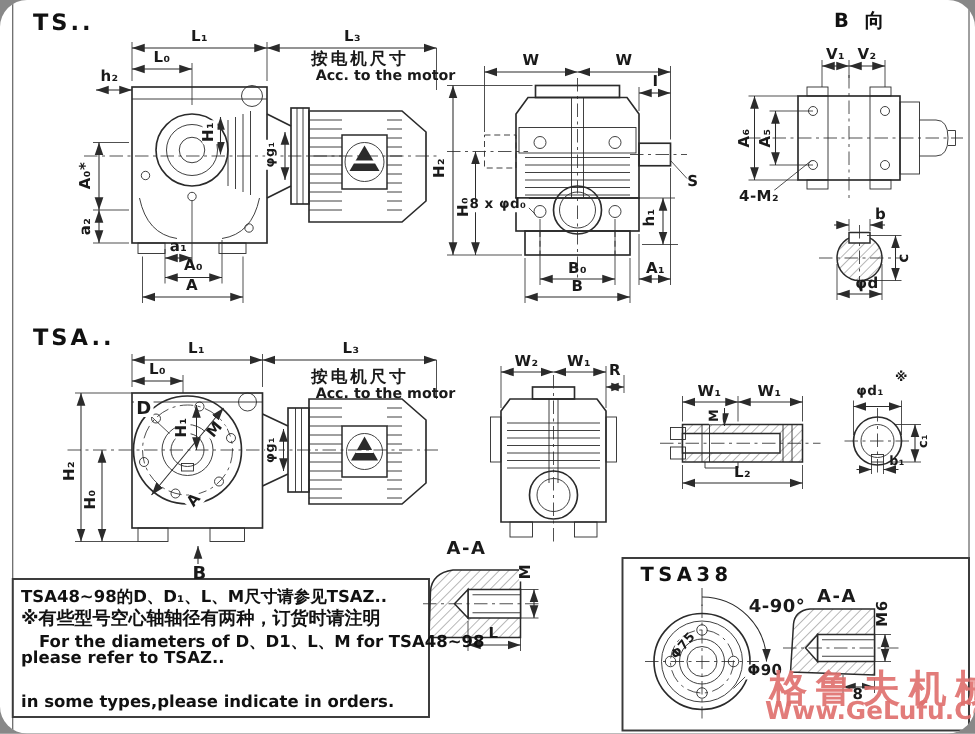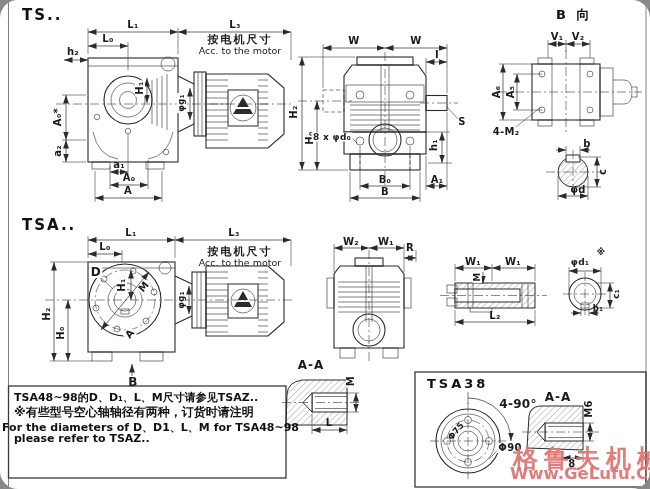--- a/index.html
+++ b/index.html
@@ -21,21 +21,21 @@
   
   .lbl{position:absolute;font:700 10px "DejaVu Sans",sans-serif;color:#1a1a1a;
        transform:translate(-50%,-50%);white-space:nowrap;letter-spacing:.3px;line-height:1;}
   .rot{transform:translate(-50%,-50%) rotate(-90deg);}
   .diag{transform:translate(-50%,-50%) rotate(-50deg);}
   .bg{background:#fff;padding:0 1.5px;}
   .sm{font-size:8.5px;}
   .ttl{position:absolute;font:700 15px "DejaVu Sans",sans-serif;color:#111;
        letter-spacing:2px;white-space:nowrap;line-height:1;}
   .cn{font-size:11px;letter-spacing:2px;}
-  .en{font-weight:400;font-size:9.5px;letter-spacing:0;}
+  .en{font-weight:700;font-size:9.5px;letter-spacing:0;margin-left:17px;}
   .b12{font-size:12px;}
   .note{position:absolute;font:700 11px "DejaVu Sans",sans-serif;color:#111;white-space:nowrap;text-align:right;}
   .wm{position:absolute;font-weight:700;color:#e0716f;white-space:nowrap;opacity:.92;line-height:1;}
 </style>
 </head>
 <body>
 
 <div id="stage">
 
 <svg id="draw" width="650" height="489" viewBox="0 0 650 489">
@@ -421,22 +421,23 @@
   <span class="lbl sm" style="left:601px;top:252px">※</span>
   <span class="lbl rot sm" style="left:616px;top:294px">c₁</span>
   <span class="lbl sm" style="left:598px;top:308px">b₁</span>
 
   <span class="lbl b12" style="left:311px;top:365px;letter-spacing:1px">A-A</span>
   <span class="lbl rot bg" style="left:351px;top:381px">M</span>
   <span class="lbl" style="left:329px;top:423px">L</span>
 
   <span class="note" style="left:14px;top:390px">TSA48~98的D、D₁、L、M尺寸请参见TSAZ..</span>
   <span class="note" style="left:14px;top:404px;font-size:12px">※有些型号空心轴轴径有两种，订货时请注明</span>
-  <span class="note" style="left:2px;top:420px">For the diameters of D、D1、L、M for TSA48~98</span>
+  <span class="note" style="left:26px;top:420px">For the diameters of D、D1、L、M for TSA48~98</span>
   <span class="note" style="left:14px;top:432px">please refer to TSAZ..</span>
+  <span class="note" style="left:14px;top:461px">in some types,please indicate in orders.</span>
 
   <span class="ttl" style="left:427px;top:377px;font-size:13px;letter-spacing:3px">TSA38</span>
   <span class="lbl b12" style="left:518px;top:404px">4-90°</span>
   <span class="lbl bg" style="left:510px;top:448px">Φ90</span>
   <span class="lbl diag sm" style="left:456px;top:431px">Φ75</span>
   <span class="lbl b12" style="left:558px;top:397px;letter-spacing:1px">A-A</span>
   <span class="lbl rot bg" style="left:589px;top:409px">M6</span>
   <span class="lbl bg" style="left:572px;top:464px">8</span>
 
   <span class="wm" style="left:513px;top:446px;font-size:25px;letter-spacing:6px">格鲁夫机械</span>

